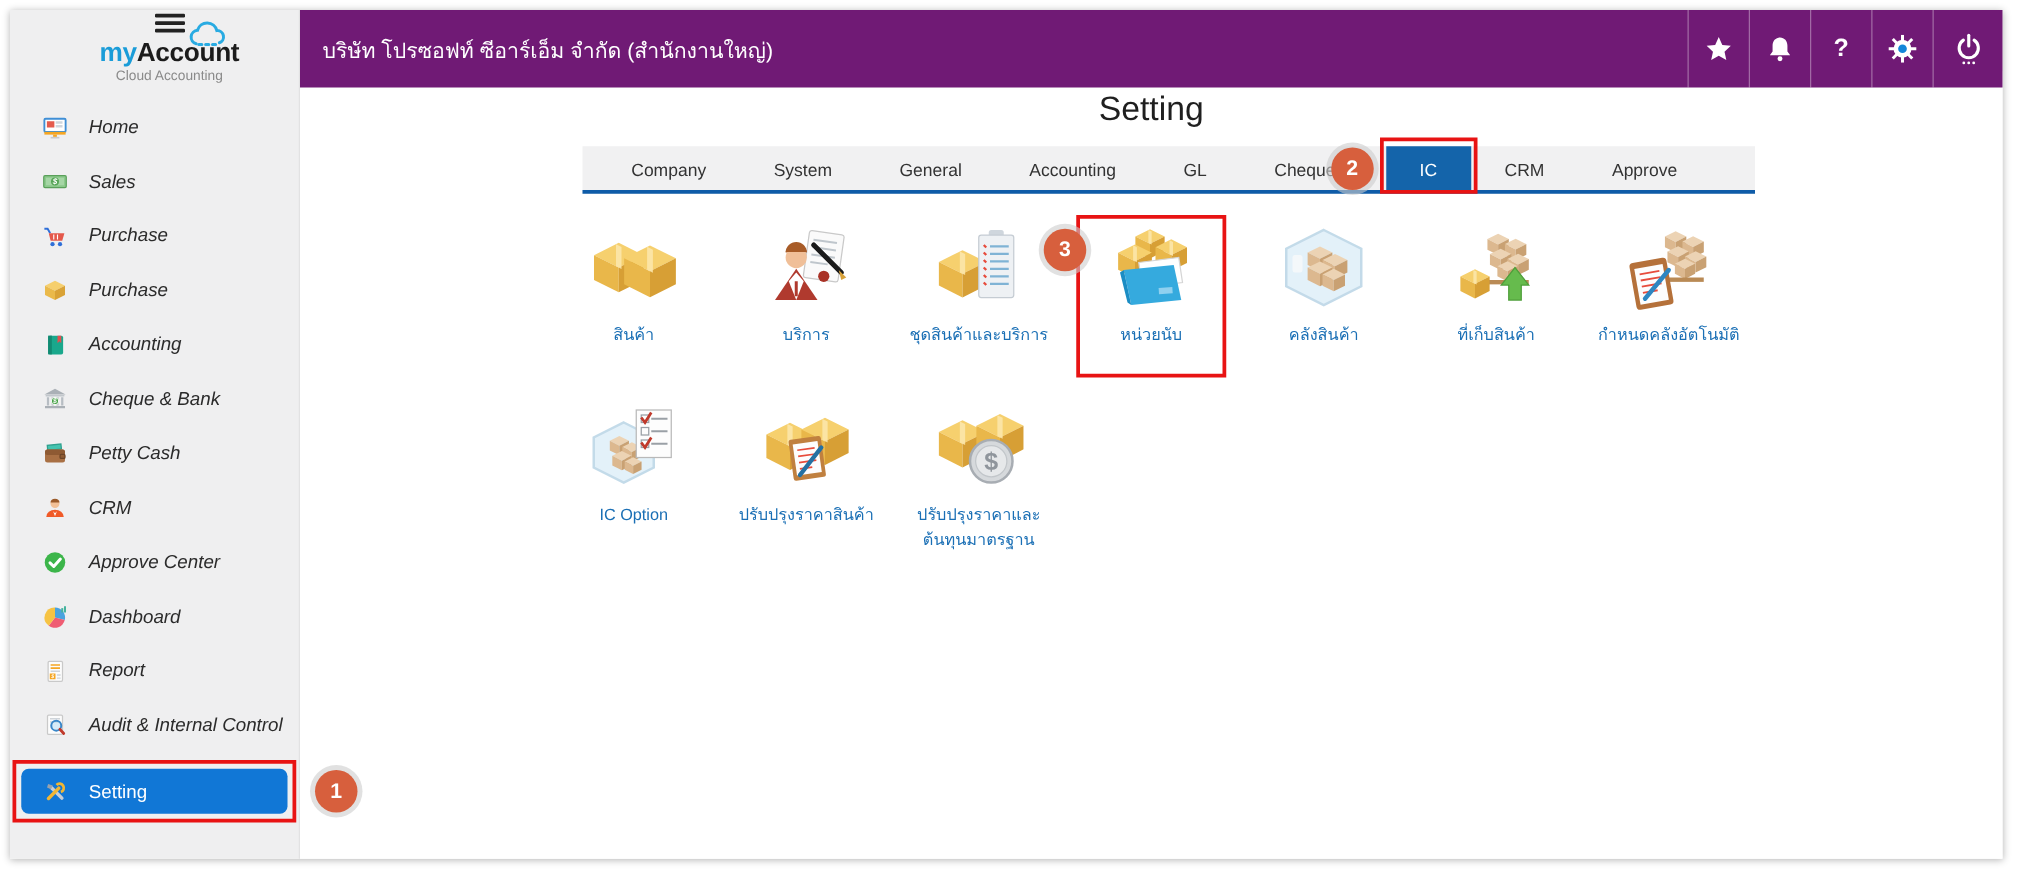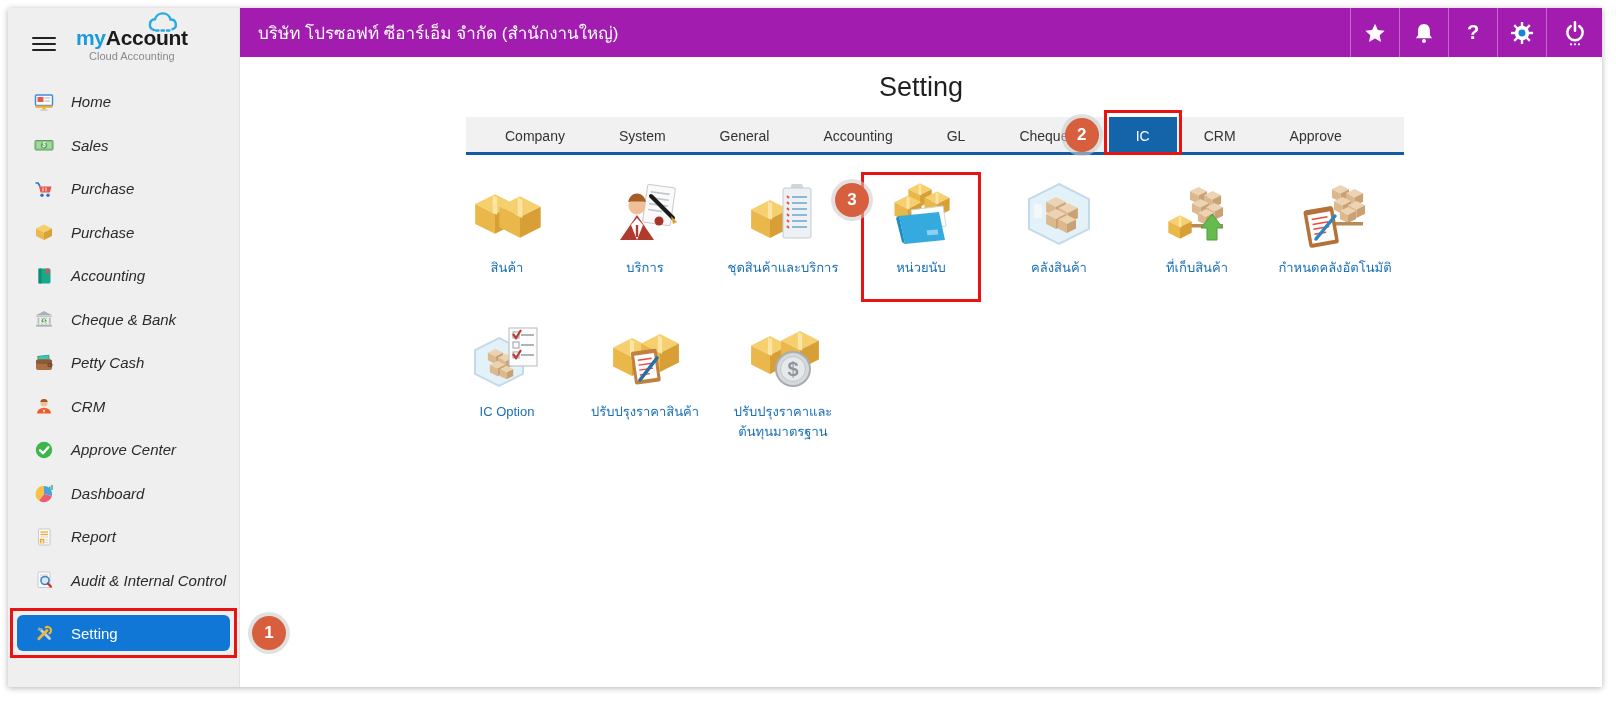--- a/index.html
+++ b/index.html
@@ -2,35 +2,35 @@
 <html><head>
 <meta charset="utf-8">
 <style>
   * { margin:0; padding:0; box-sizing:border-box; }
   html,body { background:#fff; font-family:"Liberation Sans", sans-serif; }
   .stage { width:1616px; height:708px; position:relative; background:#fff; }
   .window { position:absolute; left:8px; top:8px; width:1594px; height:679px;
             background:#fff; box-shadow:0 1px 6px rgba(0,0,0,.30); }
 
   
-  .header { position:absolute; left:232px; right:0; top:0; height:49px;
-            background:#a21caf; color:#fff; display:flex; align-items:stretch; z-index:2; }
+  .header { position:absolute; left:232px; right:0; top:0; height:62px;
+            background:#701a75; color:#fff; display:flex; align-items:stretch; z-index:2; }
   .h-title { flex:1; display:flex; align-items:center; padding-left:18px;
              font-size:17px; white-space:nowrap; overflow:hidden; }
   .h-cell  { width:49px; display:flex; align-items:center; justify-content:center;
              border-left:1px solid rgba(255,255,255,.35); cursor:pointer; }
   .h-user  { display:flex; align-items:center; gap:12px; padding:0 14px;
              border-left:1px solid rgba(255,255,255,.35); font-size:15px; cursor:pointer; }
   .h-help  { font-size:20px; font-weight:700; }
   .h-cell.power { width:56px; }
 
   
   .sidebar { position:absolute; left:0; top:0; bottom:0; width:232px;
              background:#efeff0; border-right:1px solid #e2e2e3; z-index:5; }
-  .side-head { height:72px; display:flex; align-items:center; padding-left:24px; gap:20px; }
+  .side-head { height:72px; display:flex; align-items:center; padding-left:24px; gap:3px;flex-direction:column; }
   .burger { width:24px; cursor:pointer; }
   .burger div { height:2.6px; background:#222; margin:3.4px 0; border-radius:1px; }
   .logo { text-align:center; line-height:1; position:relative; }
   .logo .cloud { position:absolute; right:8px; top:-16px; }
   .logo .brand { font-size:21px; font-weight:700; letter-spacing:-.3px; }
   .logo .brand .my { color:#1a9cd8; }
   .logo .brand .acct { color:#1b1b1b; }
   .logo .sub { font-size:11px; color:#8a8a8a; margin-top:3px; }
   .side-item { height:43.5px; display:flex; align-items:center; gap:17px;
                padding-left:26px; font-size:15px; color:#2b2b2b; cursor:pointer;font-style:italic; }

